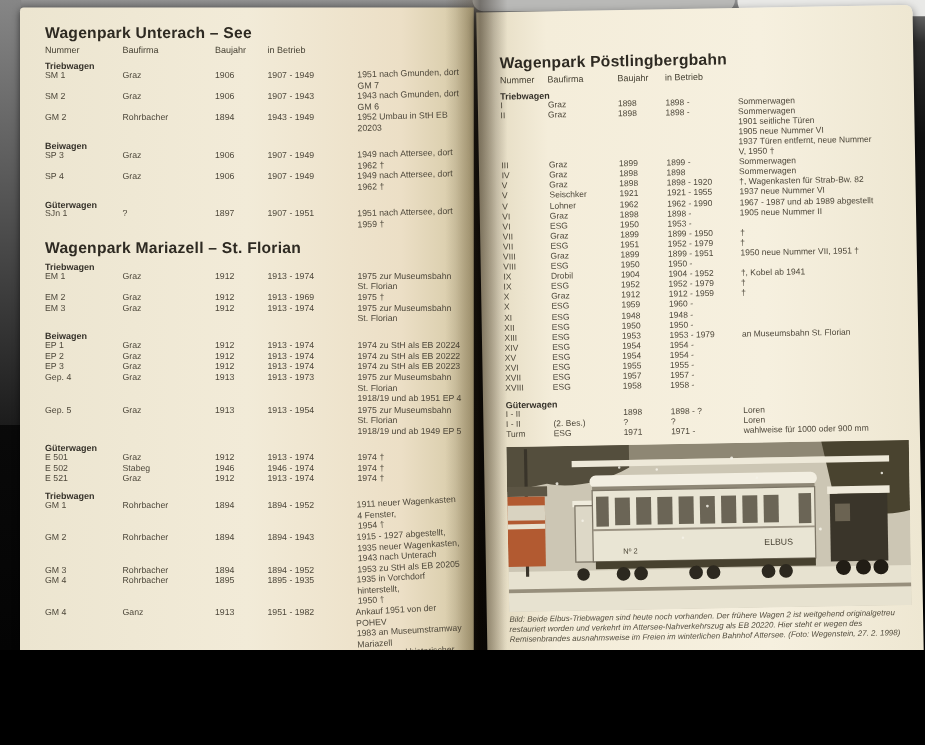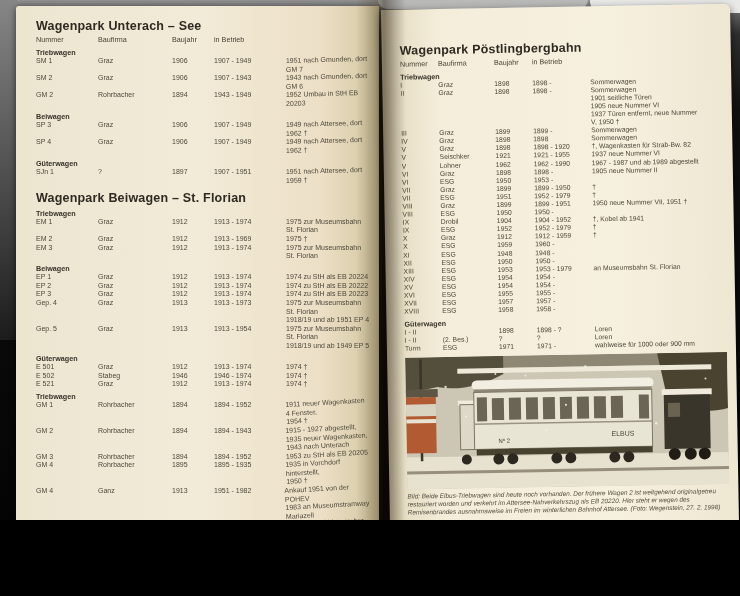--- a/index.html
+++ b/index.html
@@ -109,21 +109,21 @@
           <div class="group-label">Güterwagen</div>
           <div class="row">
             <div class="c c0">SJn 1</div>
             <div class="c c1">?</div>
             <div class="c c2">1897</div>
             <div class="c c3">1907 - 1951</div>
             <div class="c c4">1951 nach Attersee, dort 1959 †</div>
           </div>
         </div>
 
-      <div class="sec-title">Wagenpark Beiwagen – St. Florian</div>
+      <div class="sec-title">Wagenpark Mariazell – St. Florian</div>
       <div class="table">
           <div class="group-label">Triebwagen</div>
           <div class="row">
             <div class="c c0">EM 1</div>
             <div class="c c1">Graz</div>
             <div class="c c2">1912</div>
             <div class="c c3">1913 - 1974</div>
             <div class="c c4">1975 zur Museumsbahn St. Florian</div>
           </div>
           <div class="row">

